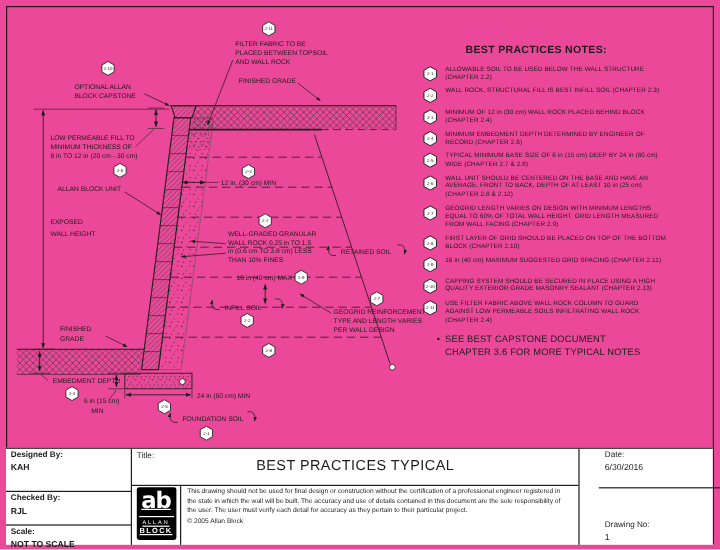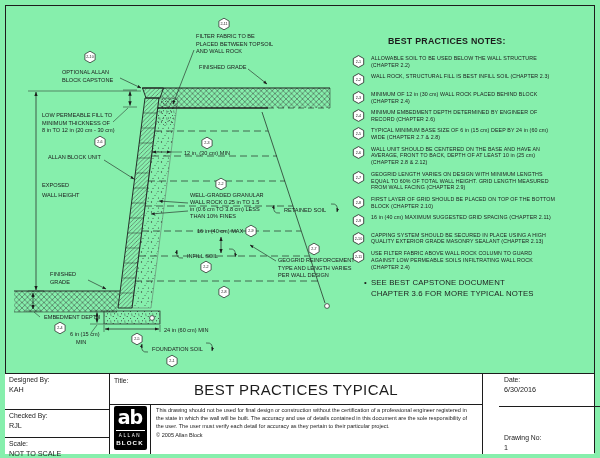--- a/index.html
+++ b/index.html
@@ -1,46 +1,46 @@
 <!DOCTYPE html>
 <html><head>
 <meta charset="utf-8">
 <style>
   html,body{margin:0;padding:0;background:#fff;}
   body{width:600px;height:458px;position:relative;font-family:"Liberation Sans",sans-serif;color:#1c1c1c;-webkit-font-smoothing:antialiased;}
-  .sheet{position:absolute;inset:0;background:#86efac;overflow:hidden;}
+  .sheet{position:absolute;inset:0;background:#ec4899;overflow:hidden;}
   .sheet-border{position:absolute;left:5px;top:5px;right:5px;bottom:5px;border:1px solid #1c1c1c;}
   svg.draw{position:absolute;left:0;top:0;}
   svg.draw text{font-family:"Liberation Sans",sans-serif;fill:#1c1c1c;}
 
   
   .notes{position:absolute;left:352px;top:36px;width:243px;}
   .notes-title{font-size:8.8px;font-weight:bold;letter-spacing:.25px;margin:0 0 9px 36px;}
   .note{display:flex;gap:6px;margin-bottom:4.5px;align-items:flex-start;}
   .note .hex{flex:0 0 auto;}
   .note-text{font-size:5.3px;line-height:1.3;width:185px;letter-spacing:.1px;}
   .notes-footer{display:flex;gap:4px;margin-top:8px;margin-left:12px;font-size:7.8px;line-height:1.35;font-weight:500;letter-spacing:.15px;}
   .hexsvg polygon{fill:#fff;stroke:#1c1c1c;stroke-width:.8;}
   .hexsvg text{font-size:3.7px;text-anchor:middle;fill:#1c1c1c;font-family:"Liberation Sans",sans-serif;}
 
   
   .tb{position:absolute;left:5px;top:373px;width:589px;height:80px;border-top:1.2px solid #1c1c1c;background:#fff;}
-  .tb .cell{position:absolute;box-sizing:border-box;}
+  .tb .cell{position:absolute;box-sizing:border-box;font-weight:bold;}
   .tb-left{left:0;top:0;width:105px;height:80px;border-right:1px solid #1c1c1c;}
   .tb-row{position:absolute;left:0;width:105px;box-sizing:border-box;padding:2px 0 0 4px;}
   .lr1{top:0;height:36px;border-bottom:1px solid #1c1c1c;}
   .lr2{top:36px;height:28px;border-bottom:1px solid #1c1c1c;}
   .lr3{top:64px;height:16px;}
   .tb-label{font-size:6.8px;display:block;}
   .tb-value{font-size:7.2px;display:block;margin-top:1.5px;}
   .tb-title{left:105px;top:0;width:372px;height:30px;border-bottom:1px solid #1c1c1c;position:absolute;}
   .title-label{position:absolute;left:4px;top:3px;font-size:6.8px;}
-  .big-title{text-align:center;font-size:15px;letter-spacing:.4px;margin-top:7px;}
+  .big-title{text-align:center;font-size:12px;letter-spacing:.4px;margin-top:7px;}
   .tb-logo{left:105px;top:30px;width:40px;height:50px;border-right:1px solid #1c1c1c;position:absolute;}
-  .ab-logo{width:33px;height:44px;background:#000;margin:2px auto 0;color:#fff;text-align:center;border-radius:2px;overflow:hidden;}
+  .ab-logo{width:33px;height:44px;background:#000;margin:2px auto 0;color:#fff;text-align:center;border-radius:2px;overflow:hidden;text-decoration:underline;}
   .ab-ab{font-size:19px;font-weight:bold;line-height:23px;letter-spacing:-1px;font-family:"DejaVu Sans",sans-serif;}
   .ab-allan{font-size:4.6px;letter-spacing:1.6px;line-height:6px;border-top:.5px solid #fff;margin:1px 2px 0;padding-top:1.5px;}
   .ab-block{font-size:6.2px;font-weight:bold;letter-spacing:1.1px;line-height:8px;}
   .tb-disc{left:145px;top:30px;width:332px;height:50px;position:absolute;padding:3px 6px;box-sizing:border-box;}
   .disc-text{font-size:5.55px;line-height:1.42;}
   .disc-copy{font-size:5.55px;line-height:1.42;margin-top:1px;}
   .tb-right{left:477px;top:0;width:112px;height:80px;border-left:1px solid #1c1c1c;position:absolute;}
   .rr{position:absolute;left:0;width:112px;box-sizing:border-box;padding:2px 0 0 5px;margin-left:16px;}
   .rr1{top:0;height:33px;border-bottom:1px solid #1c1c1c;}
   .rr2{top:33px;height:25px;border-bottom:1px solid #1c1c1c;}

